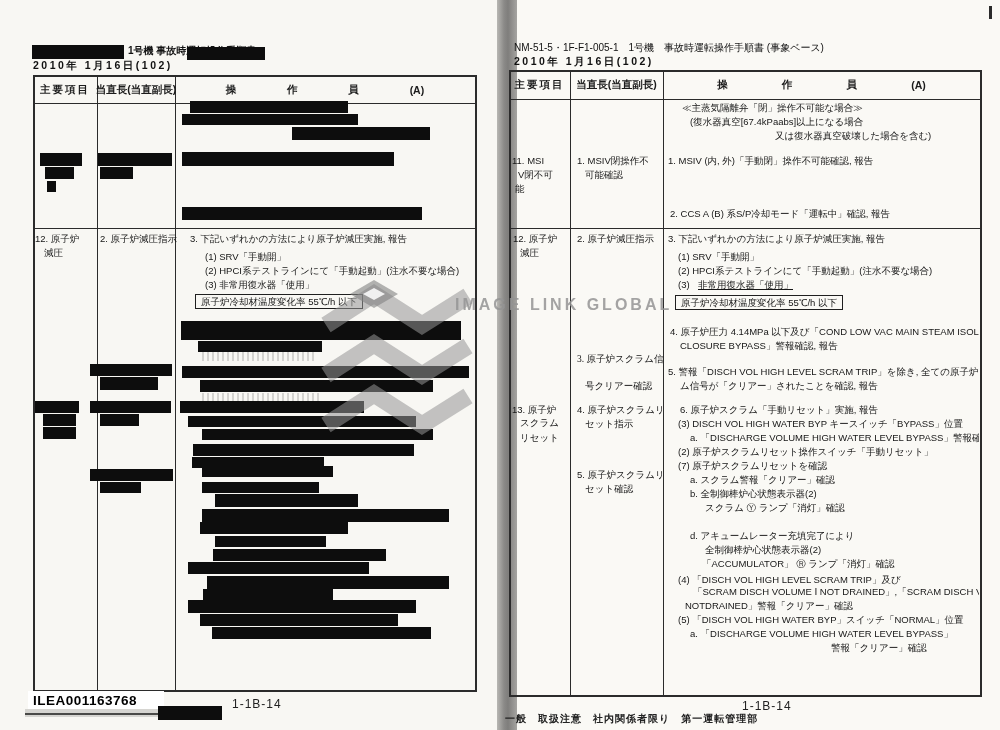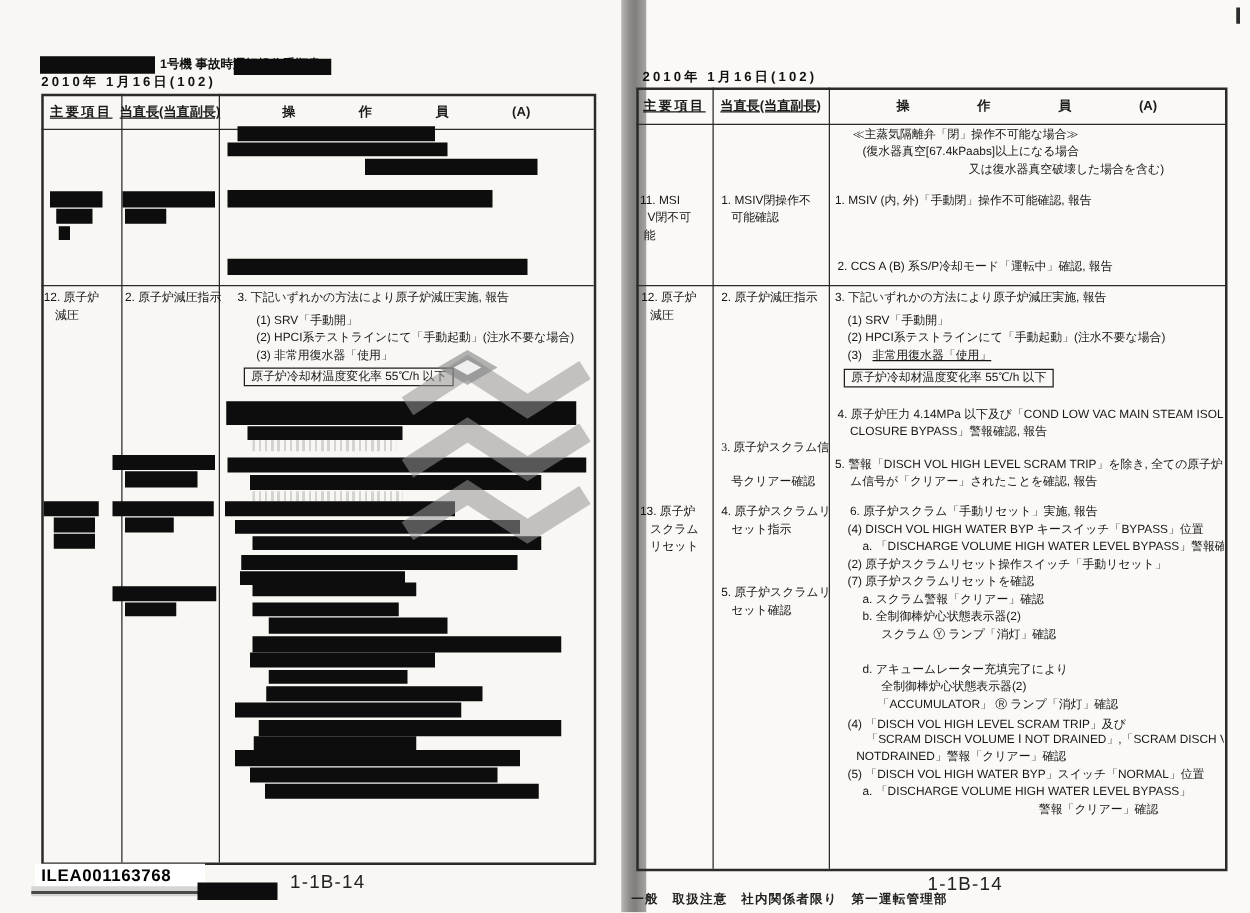--- a/index.html
+++ b/index.html
@@ -13,41 +13,41 @@
   #left-page{left:0;width:497px;}
   #right-page{left:517px;width:483px;background:#faf9f5;}
   #gutter{position:absolute;top:0;left:497px;width:20px;height:730px;
     background:linear-gradient(90deg,#b8b7b3 0%,#8b8a88 35%,#7f7e7c 55%,#a5a4a1 100%);}
   
   .tframe{position:absolute;border:2px solid #2b2b2b;background:transparent;}
   .vline{position:absolute;width:1px;background:#2b2b2b;}
   .hline{position:absolute;height:1px;background:#2b2b2b;}
   
   .cell{position:absolute;display:flex;align-items:center;justify-content:center;
-    font-size:10.5px;font-weight:700;letter-spacing:2px;white-space:nowrap;text-decoration:underline;}
+    font-size:10.5px;font-weight:700;letter-spacing:2px;white-space:nowrap;}
   .op-head{position:absolute;display:flex;align-items:center;justify-content:space-evenly;
     font-size:10.5px;font-weight:700;}
   
   .lines-layer{position:absolute;overflow:hidden;}
   .line{position:absolute;font-size:9.5px;line-height:11px;white-space:nowrap;color:#161616;}
   .line.boxed{border:1px solid #1f1f1f;padding:1px 5px;font-size:9.5px;}
   .line.u{text-decoration:underline;}
   
   .redaction-bar{position:absolute;background:#0d0d0d;}
   .smudge{position:absolute;background:repeating-linear-gradient(90deg,rgba(40,40,40,.35) 0 2px,transparent 2px 5px);opacity:.5;}
   
   .doc-head{position:absolute;font-size:10px;font-weight:700;white-space:nowrap;color:#111;}
   .date-line{position:absolute;font-size:10.5px;font-weight:700;letter-spacing:2.5px;white-space:nowrap;color:#111;}
   
   #ilea-strip{position:absolute;left:28px;top:691px;width:136px;height:19px;background:#ffffff;
     display:flex;align-items:center;}
   #ilea-strip span{font-size:13.5px;font-weight:700;letter-spacing:.5px;padding-left:5px;color:#000;}
   #ilea-gray-bar{position:absolute;left:25px;top:709px;width:137px;height:8px;
     background:linear-gradient(#d6d5d1 0 4px,#4a4a48 4px 6px,#d6d5d1 6px 8px);}
-  .pageno{position:absolute;font-size:15px;letter-spacing:1px;color:#222;}
+  .pageno{position:absolute;font-size:12px;letter-spacing:1px;color:#222;}
   #right-footer{position:absolute;left:505px;top:712px;font-size:10px;font-weight:700;
     letter-spacing:1px;white-space:nowrap;color:#222;}
   
   #wm-banner{position:absolute;left:455px;top:296px;font-size:16px;font-weight:700;
     letter-spacing:3px;color:rgba(148,148,148,.85);white-space:nowrap;z-index:30;}
   #wm-ilg{position:absolute;left:452px;top:300px;z-index:29;}
   #wm-logo{position:absolute;left:316px;top:280px;z-index:29;}
   #corner-mark{position:absolute;left:989px;top:6px;width:3px;height:13px;background:#2b2b2b;}
   .layer{position:absolute;left:0;top:0;width:1000px;height:730px;pointer-events:none;}
 </style>
@@ -91,20 +91,21 @@
 
   <div class="smudge" style="left:202px;top:352px;width:115px;height:9px;"></div>
   <div class="smudge" style="left:202px;top:393px;width:120px;height:8px;"></div>
 
   <div id="ilea-strip">
     <span>ILEA001163768</span>
   </div>
   <div id="ilea-gray-bar"></div>
   <div class="pageno" style="left:232px;top:697px;">1-1B-14</div>
 
+  <div class="doc-head" style="left:514px;top:41px;font-weight:400;">NM-51-5・1F-F1-005-1　1号機　事故時運転操作手順書 (事象ベース)</div>
   <div class="date-line" style="left:514px;top:55px;">2010年 1月16日(102)</div>
 
   <div class="tframe" style="left:509px;top:70px;width:469px;height:623px;"></div>
   <div class="vline" style="left:570px;top:70px;height:625px;"></div>
   <div class="vline" style="left:663px;top:70px;height:625px;"></div>
   <div class="hline" style="left:509px;top:99px;width:471px;"></div>
   <div class="hline" style="left:509px;top:228px;width:471px;"></div>
   <div class="cell" style="left:509px;top:71px;width:61px;height:27px;">主要項目</div>
   <div class="cell" style="left:570px;top:71px;width:93px;height:27px;letter-spacing:0;">当直長(当直副長)</div>
   <div class="op-head" style="left:663px;top:71px;width:317px;height:27px;">
@@ -139,21 +140,21 @@
       <div class="line" style="left: 68px; top: 284px; font-family: Liberation Serif, serif;">3. 原子炉スクラム信</div>
       <div class="line" style="left: 76px; top: 310px;">号クリアー確認</div>
       <div class="line" style="left: 159px; top: 296px;">5. 警報「DISCH VOL HIGH LEVEL SCRAM TRIP」を除き, 全ての原子炉スクラ</div>
       <div class="line" style="left: 171px; top: 310px;">ム信号が「クリアー」されたことを確認, 報告</div>
       <div class="line" style="left: 3px; top: 334px;">13. 原子炉</div>
       <div class="line" style="left: 11px; top: 348px; font-family: Liberation Mono, monospace;">スクラム</div>
       <div class="line" style="left: 11px; top: 362px;">リセット</div>
       <div class="line" style="left: 68px; top: 334px;">4. 原子炉スクラムリ</div>
       <div class="line" style="left: 76px; top: 348px;">セット指示</div>
       <div class="line" style="left: 159px; top: 334px; margin-left: 12px;">6. 原子炉スクラム「手動リセット」実施, 報告</div>
-      <div class="line" style="left: 169px; top: 348px;">(4) DISCH VOL HIGH WATER BYP キースイッチ「BYPASS」位置</div>
+      <div class="line" style="left: 169px; top: 348px;">(3) DISCH VOL HIGH WATER BYP キースイッチ「BYPASS」位置</div>
       <div class="line" style="left: 181px; top: 362px;">a. 「DISCHARGE VOLUME HIGH WATER LEVEL BYPASS」警報確認</div>
       <div class="line" style="left: 169px; top: 376px;">(2) 原子炉スクラムリセット操作スイッチ「手動リセット」</div>
       <div class="line" style="left: 169px; top: 390px;">(7) 原子炉スクラムリセットを確認</div>
       <div class="line" style="left: 68px; top: 399px;">5. 原子炉スクラムリ</div>
       <div class="line" style="left: 76px; top: 413px;">セット確認</div>
       <div class="line" style="left: 181px; top: 404px;">a. スクラム警報「クリアー」確認</div>
       <div class="line" style="left: 181px; top: 418px;">b. 全制御棒炉心状態表示器(2)</div>
       <div class="line" style="left: 196px; top: 432px;">スクラム Ⓨ ランプ「消灯」確認</div>
       <div class="line" style="left: 181px; top: 460px;">d. アキュームレーター充填完了により</div>
       <div class="line" style="left: 196px; top: 474px;">全制御棒炉心状態表示器(2)</div>
@@ -220,14 +221,15 @@
     <svg width="165" height="165" viewBox="0 0 165 165">
       <g stroke="rgba(150,150,150,0.55)" stroke-width="17" fill="none" stroke-linejoin="miter">
         <path d="M10,45 L58,14 L106,45 L152,16"></path>
         <path d="M10,95 L58,64 L106,95 L152,66"></path>
         <path d="M10,145 L58,114 L106,145 L152,116"></path>
       </g>
       <polygon points="58,0 82,14 58,28 34,14" fill="rgba(130,130,130,0.6)"></polygon>
       <polygon points="58,8 69,14 58,20 47,14" fill="rgba(250,250,250,0.9)"></polygon>
     </svg>
   </div>
+  <div id="wm-banner">IMAGE LINK GLOBAL</div>
 
 </div>
 
 </body></html>

